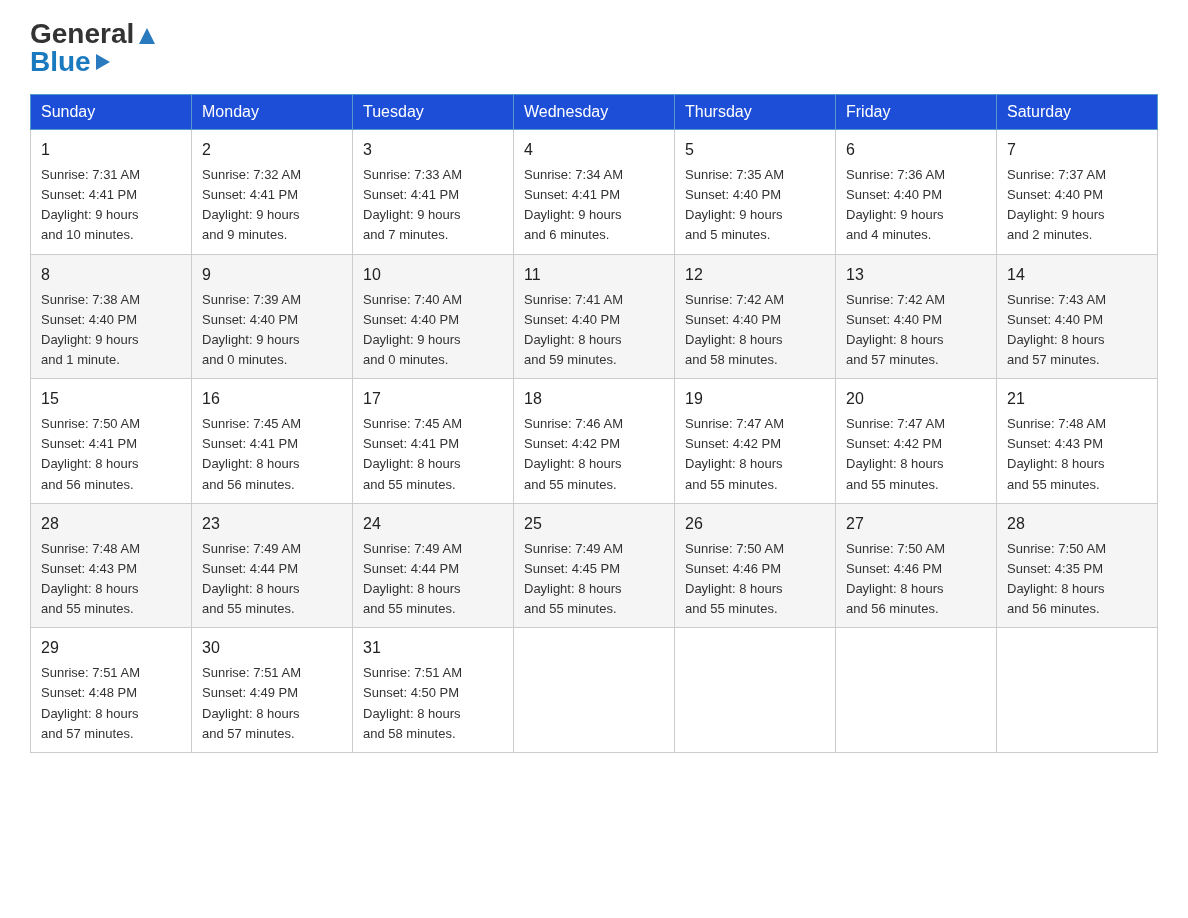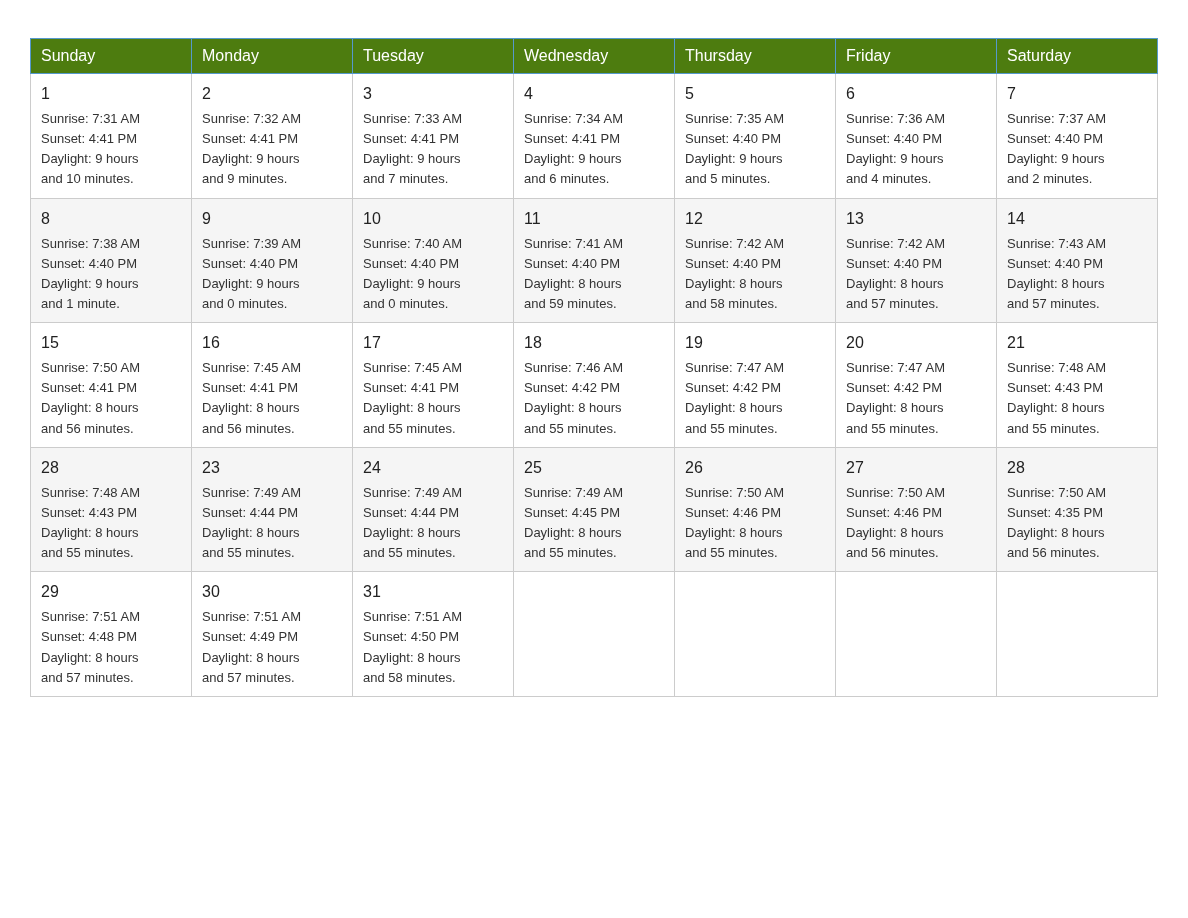--- a/index.html
+++ b/index.html
@@ -48,21 +48,21 @@
       font-size: 22px;
       color: #444;
       margin-top: 4px;
     }
     .calendar {
       width: 100%;
       border-collapse: collapse;
       border: 1px solid #bbb;
     }
     .calendar th {
-      background-color: #4d7c0f;
+      background-color: #1d4ed8;
       color: #fff;
       font-size: 16px;
       font-weight: normal;
       padding: 8px 10px;
       text-align: left;
       border: 1px solid #5599cc;
     }
     .calendar td {
       vertical-align: top;
       padding: 8px 10px;
@@ -92,20 +92,26 @@
       line-height: 1.55;
     }
     .empty-cell {
       background-color: #fff;
     }
   </style>
 </head>
 <body>
 
 <div class="header">
+  <div class="logo">
+    <div class="logo-general">General<span style="display: inline-block; width: 0px; height: 0px; border-left: 8px solid transparent; border-right: 8px solid transparent; border-bottom: 16px solid rgb(42, 122, 191); margin-left: 5px; vertical-align: middle;"></span></div>
+    <div style="display:flex;align-items:center;">
+      <span class="logo-blue">Blue<span style="display: inline-block; width: 0px; height: 0px; border-top: 8px solid transparent; border-bottom: 8px solid transparent; border-left: 14px solid rgb(42, 122, 191); margin-left: 5px; vertical-align: middle;"></span></span>
+    </div>
+  </div>
 </div>
 
 <table class="calendar">
   <thead>
     <tr>
     <th>Sunday</th>
         <th>Monday</th>
         <th>Tuesday</th>
         <th>Wednesday</th>
         <th>Thursday</th>

